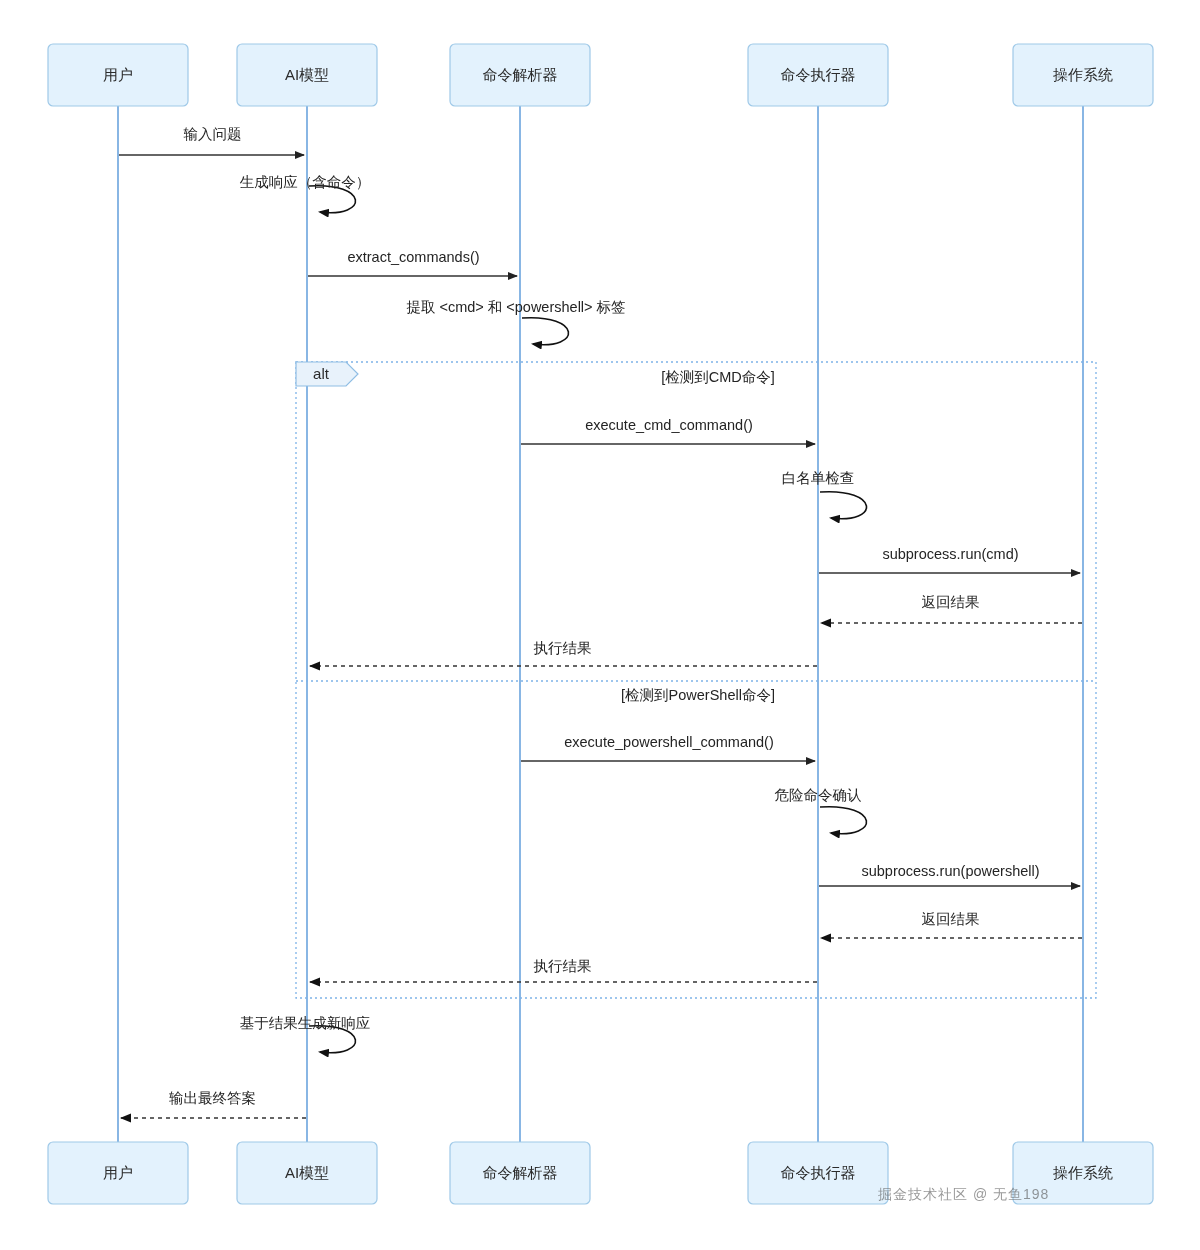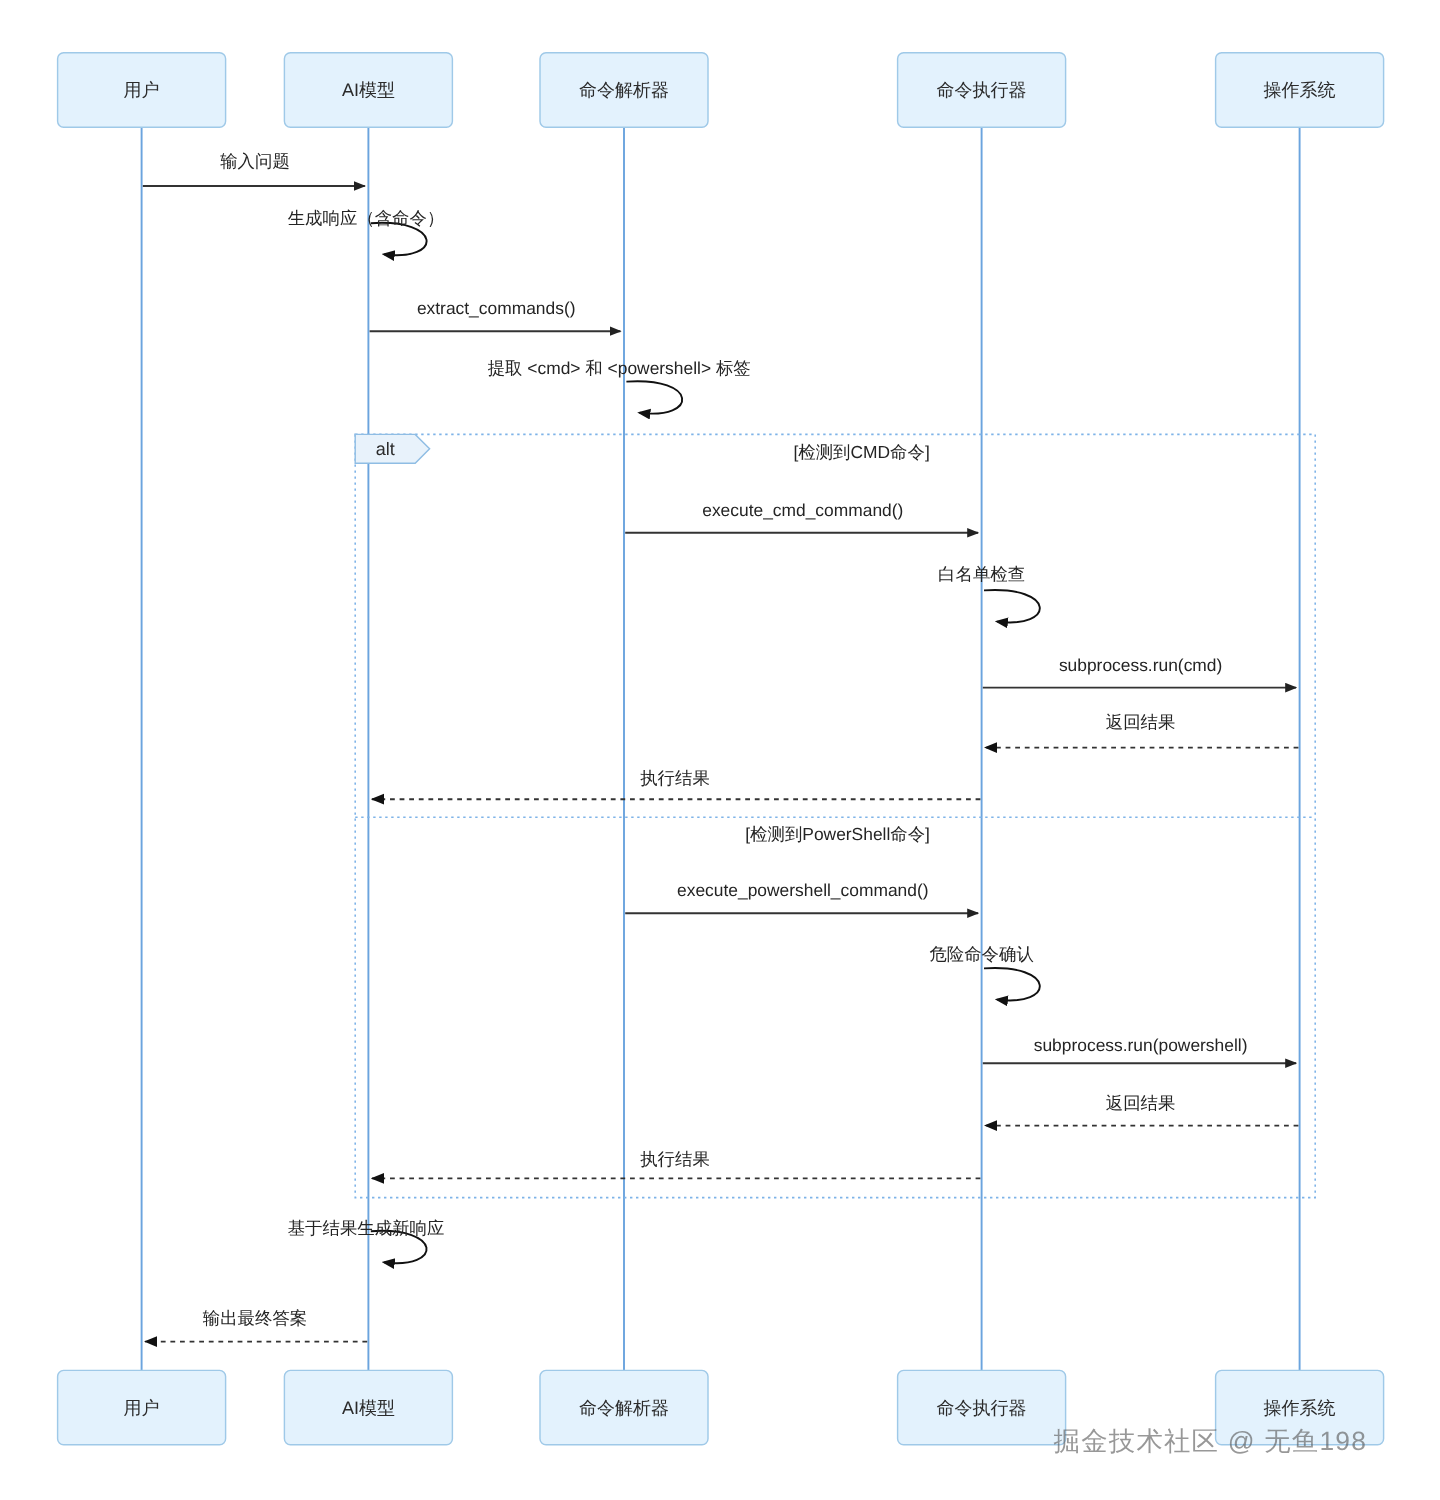--- a/index.html
+++ b/index.html
@@ -87,21 +87,21 @@
   }
   .cond-label {
     font-family: "Liberation Sans", "DejaVu Sans", sans-serif;
     font-size: 14.5px;
     fill: #242424;
     text-anchor: middle;
   }
   .watermark {
     position: absolute;
     font-family: "Liberation Sans", "DejaVu Sans", sans-serif;
-    font-size: 22px;
+    font-size: 14px;
     color: #5a5a5a;
     opacity: 0.62;
     white-space: nowrap;
     letter-spacing: 1px;
   }
 </style>
 </head>
 <body>
 
 <div id="diagram-root">

